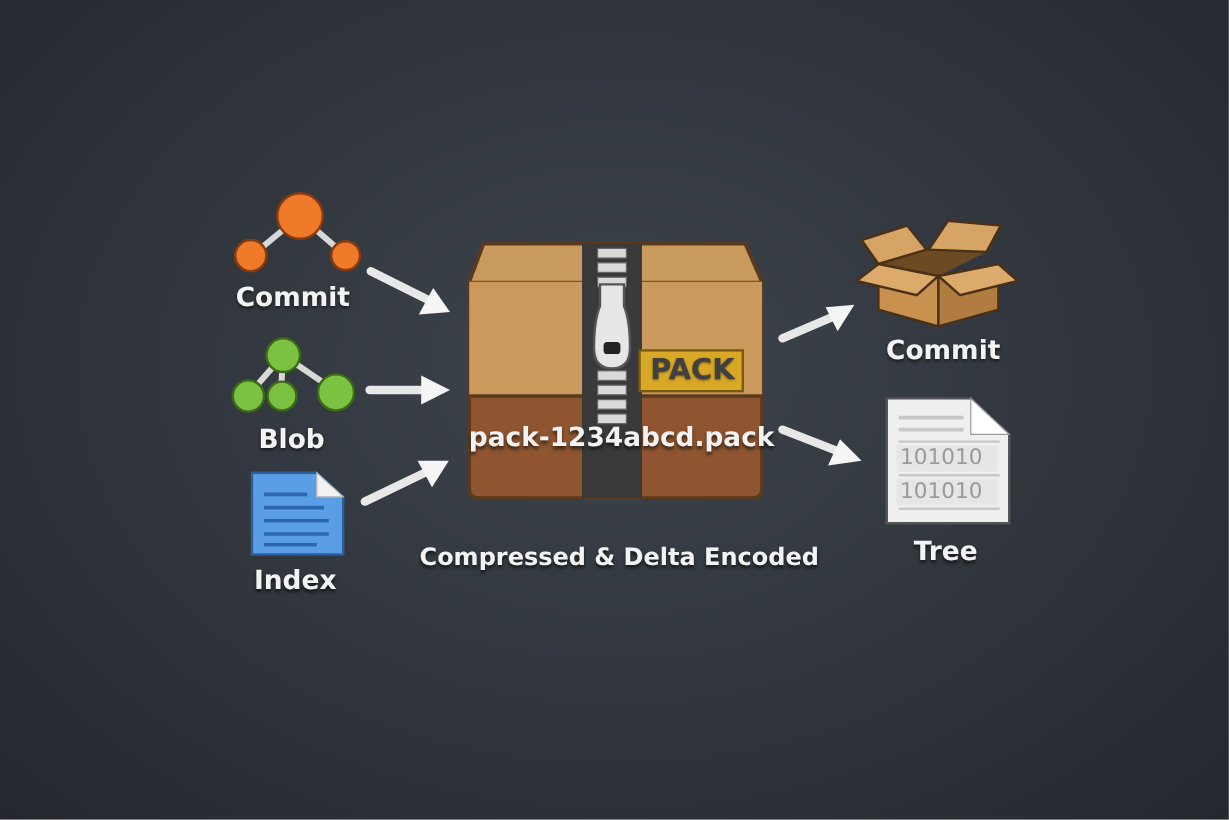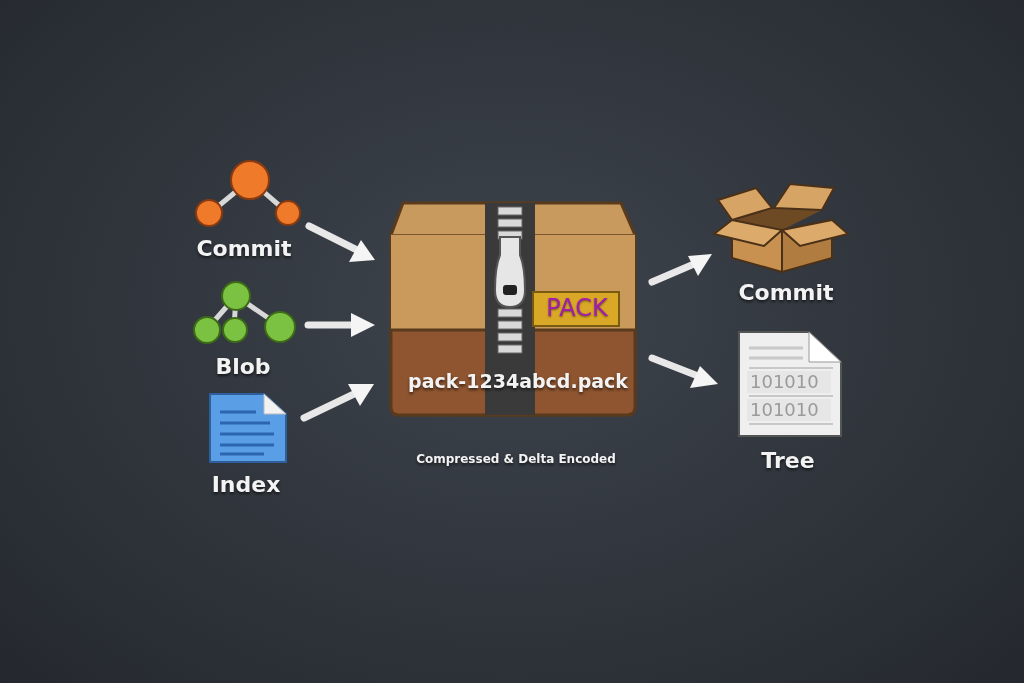--- a/index.html
+++ b/index.html
@@ -9,21 +9,21 @@
     font-family: "DejaVu Sans", sans-serif;
     position: relative;
   }
   .abs { position: absolute; }
   .label {
     color: #f3f3f3; font-weight: bold; font-size: 22px;
     text-shadow: 0 2px 3px rgba(0,0,0,0.6);
     text-align: center; white-space: nowrap;
     transform: translateX(-50%);
   }
-  .caption { font-size: 12px; }
+  .caption { font-size: 20px; }
   svg { overflow: visible; }
 </style>
 </head>
 <body>
 
 <svg class="abs" style="left:190px;top:158px" width="120" height="75" viewBox="0 0 120 75">
   <line x1="60" y1="22" x2="20" y2="55" stroke="#d8d8d8" stroke-width="5"></line>
   <line x1="60" y1="22" x2="98" y2="55" stroke="#d8d8d8" stroke-width="5"></line>
   <circle cx="60" cy="22" r="19" fill="#ef7a2a" stroke="#8a3a10" stroke-width="2"></circle>
   <circle cx="19" cy="55" r="13" fill="#ef7a2a" stroke="#8a3a10" stroke-width="2"></circle>
@@ -78,22 +78,22 @@
     <rect x="113" y="36" width="24" height="8"></rect>
     <rect x="113" y="114" width="24" height="8"></rect>
     <rect x="113" y="126" width="24" height="8"></rect>
     <rect x="113" y="138" width="24" height="8"></rect>
     <rect x="113" y="150" width="24" height="8"></rect>
   </g>
   <path d="M115 42 H135 V60 Q140 72 140 95 Q140 112 125 112 Q110 112 110 95 Q110 72 115 60 Z" fill="#e6e6e6" stroke="#555" stroke-width="2"></path>
   <rect x="118" y="90" width="14" height="10" rx="3" fill="#222"></rect>
   <rect x="148" y="97" width="86" height="34" fill="#d9a826" stroke="#7a5a10" stroke-width="2"></rect>
 </svg>
-<div class="abs" style="left:536px;top:294px;width:82px;text-align:center;font-weight:normal;font-size:24px;color:#a21caf;text-shadow:0 1px 2px rgba(0,0,0,0.5)">PACK</div>
-<div class="abs label caption" style="left:518px;top:370px;font-size:19px">pack-1234abcd.pack</div>
+<div class="abs" style="left:536px;top:294px;width:82px;text-align:center;font-weight:bold;font-size:24px;color:#404040;text-shadow:0 1px 2px rgba(0,0,0,0.5)">PACK</div>
+<div class="abs label caption" style="left:518px;top:353px;font-size:22px">pack-1234abcd.pack</div>
 <div class="abs label caption" style="left:516px;top:452px">Compressed &amp; Delta Encoded</div>
 
 <svg class="abs" style="left:648px;top:248px" width="70" height="40" viewBox="0 0 70 40">
   <line x1="4" y1="34" x2="46" y2="16" stroke="#e8e8e8" stroke-width="7" stroke-linecap="round"></line>
   <polygon points="64,6 50,28 40,8" fill="#f5f5f5"></polygon>
 </svg>
 <svg class="abs" style="left:648px;top:352px" width="75" height="40" viewBox="0 0 75 40">
   <line x1="4" y1="6" x2="50" y2="24" stroke="#e8e8e8" stroke-width="7" stroke-linecap="round"></line>
   <polygon points="70,32 42,36 52,14" fill="#f5f5f5"></polygon>
 </svg>

